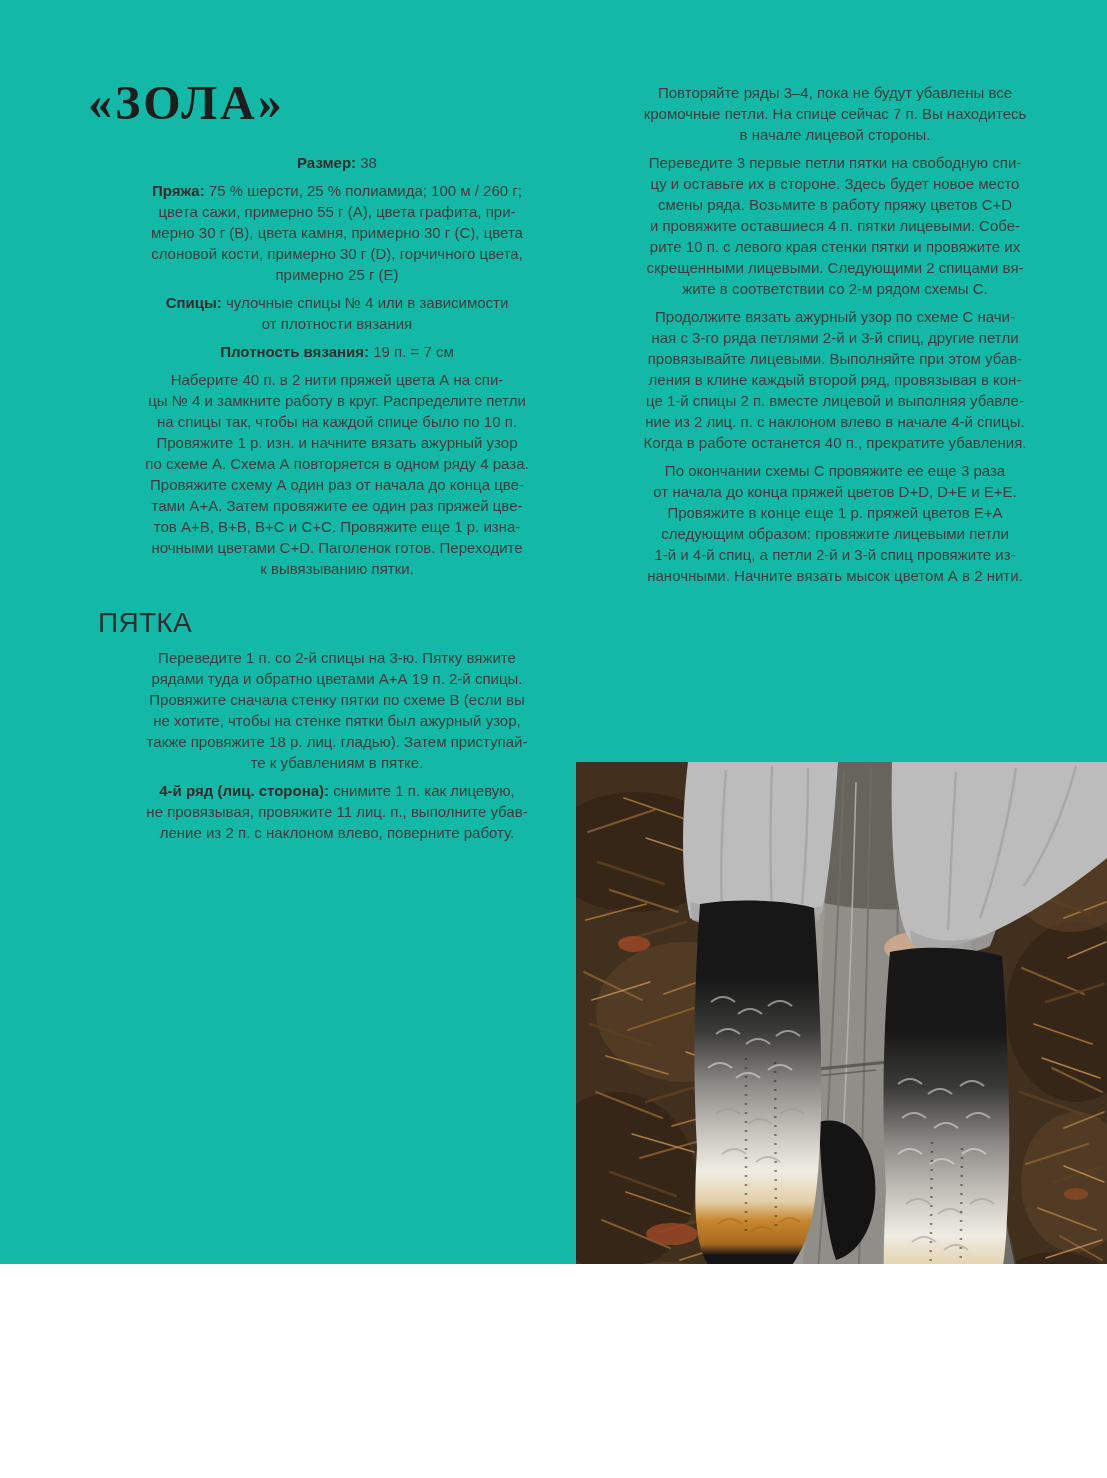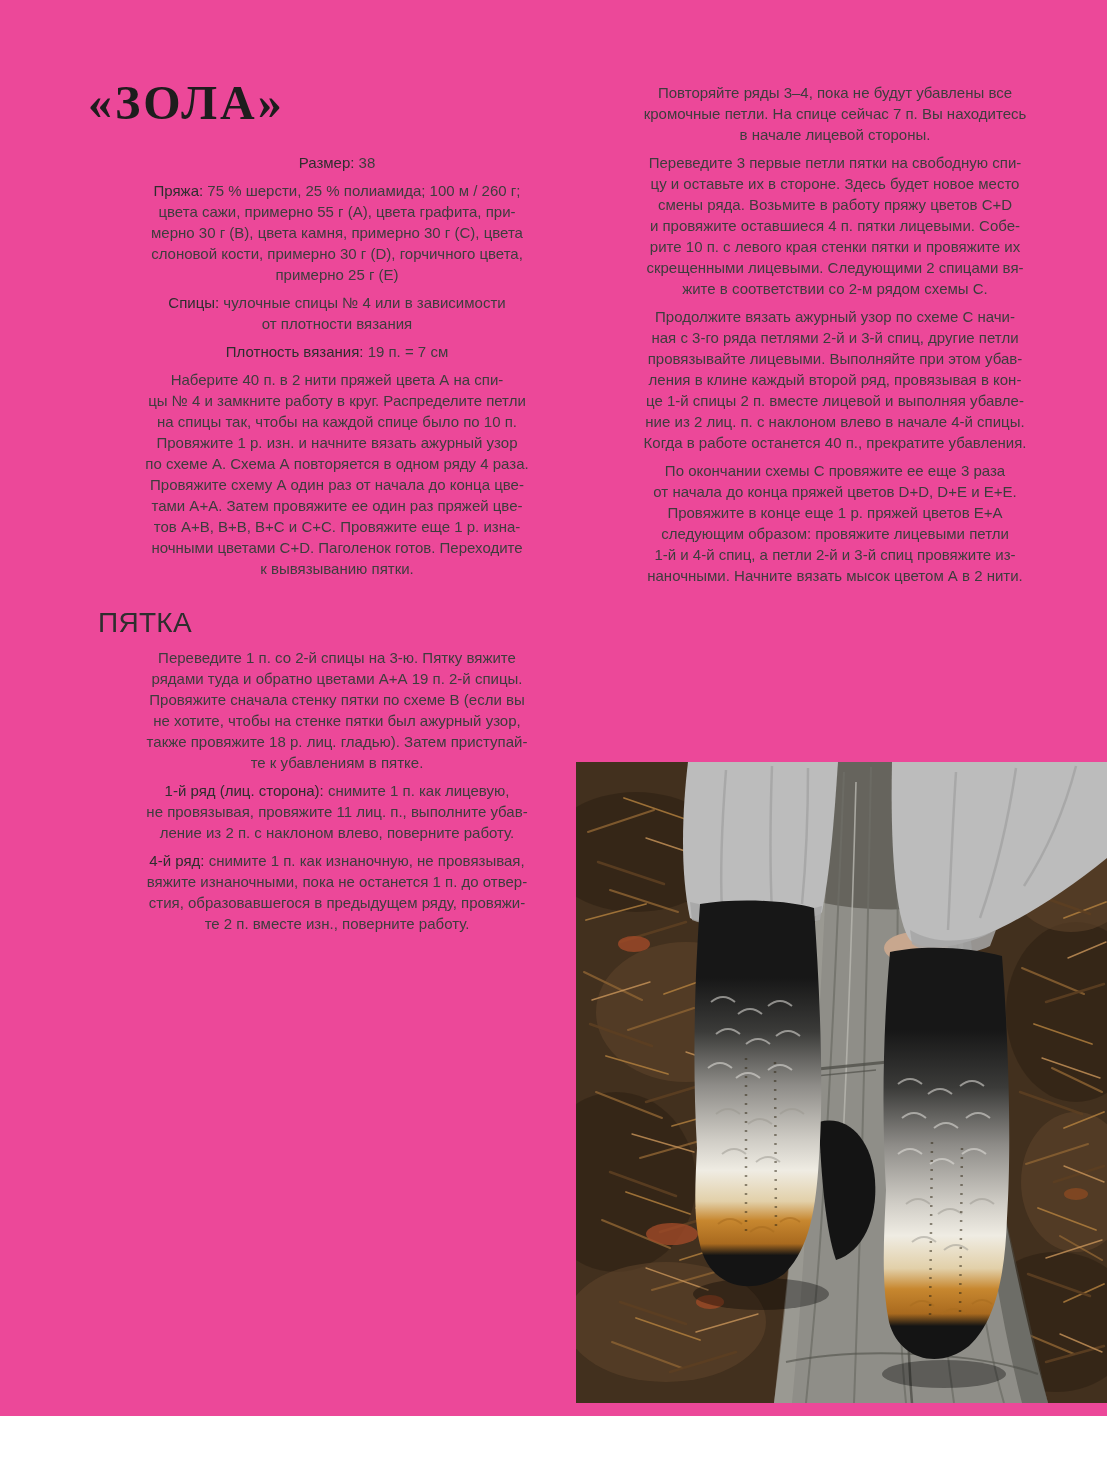--- a/index.html
+++ b/index.html
@@ -1,31 +1,31 @@
 <!DOCTYPE html>
 <html lang="ru"><head>
 <meta charset="utf-8">
 <style>
   html,body{margin:0;padding:0;background:#ffffff;}
   .page{
-    position:relative;width:1107px;height:1416px;background:#ec4899;
+    position:relative;width:1107px;height:1264px;background:#14b8a6;
     font-family:"Liberation Sans",sans-serif;color:#3d3d3d;overflow:hidden;
   }
   .col-left{position:absolute;left:88px;top:76px;width:498px;}
   .col-right{position:absolute;left:578px;top:82px;width:514px;}
   h1.title{
     font-family:"Liberation Serif",serif;font-weight:700;font-size:48px;
     letter-spacing:3px;color:#1d1d1d;margin:0 0 22px 0;line-height:1.12;
   }
   p.body{
     font-size:15px;line-height:21px;margin:0 0 7px 0;
     white-space:pre-line;color:#3d3d3d;text-align:center;
   }
   p.spec-first{margin-top:21px;}
-  p.body strong{font-weight:400;color:#2e2e2e;margin-top:30px;}
+  p.body strong{font-weight:700;color:#2e2e2e;margin-top:30px;}
   h2.sec{
     font-size:28px;font-weight:400;color:#2e2e2e;
     margin:28px 0 8px 10px;letter-spacing:.3px;
   }
   figure.photo{
     position:absolute;left:576px;top:762px;width:531px;height:641px;margin:0;
     line-height:0;
   }
   .pageno{
     position:absolute;left:0;top:1418px;width:100%;text-align:center;
@@ -67,30 +67,26 @@
 
     <h2 class="sec">ПЯТКА</h2>
     <p class="body">Переведите 1 п. со 2-й спицы на 3-ю. Пятку вяжите
 рядами туда и обратно цветами А+А 19 п. 2-й спицы.
 Провяжите сначала стенку пятки по схеме В (если вы
 не хотите, чтобы на стенке пятки был ажурный узор,
 также провяжите 18 р. лиц. гладью). Затем приступай-
 те к убавлениям в пятке.</p>
 
 
-    <p class="body"><strong>1-й ряд (лиц. сторона):</strong><span> снимите 1 п. как лицевую,
+    <p class="body"><strong>4-й ряд (лиц. сторона):</strong><span> снимите 1 п. как лицевую,
 не провязывая, провяжите 11 лиц. п., выполните убав-
 ление из 2 п. с наклоном влево, поверните работу.</span></p>
 
 
 
-    <p class="body"><strong>4-й ряд:</strong><span> снимите 1 п. как изнаночную, не провязывая,
-вяжите изнаночными, пока не останется 1 п. до отвер-
-стия, образовавшегося в предыдущем ряду, провяжи-
-те 2 п. вместе изн., поверните работу.</span></p>
   </div>
 
   <div class="col-right">
     <p class="body">Повторяйте ряды 3–4, пока не будут убавлены все
 кромочные петли. На спице сейчас 7 п. Вы находитесь
 в начале лицевой стороны.</p>
     <p class="body">Переведите 3 первые петли пятки на свободную спи-
 цу и оставьте их в стороне. Здесь будет новое место
 смены ряда. Возьмите в работу пряжу цветов С+D
 и провяжите оставшиеся 4 п. пятки лицевыми. Собе-

